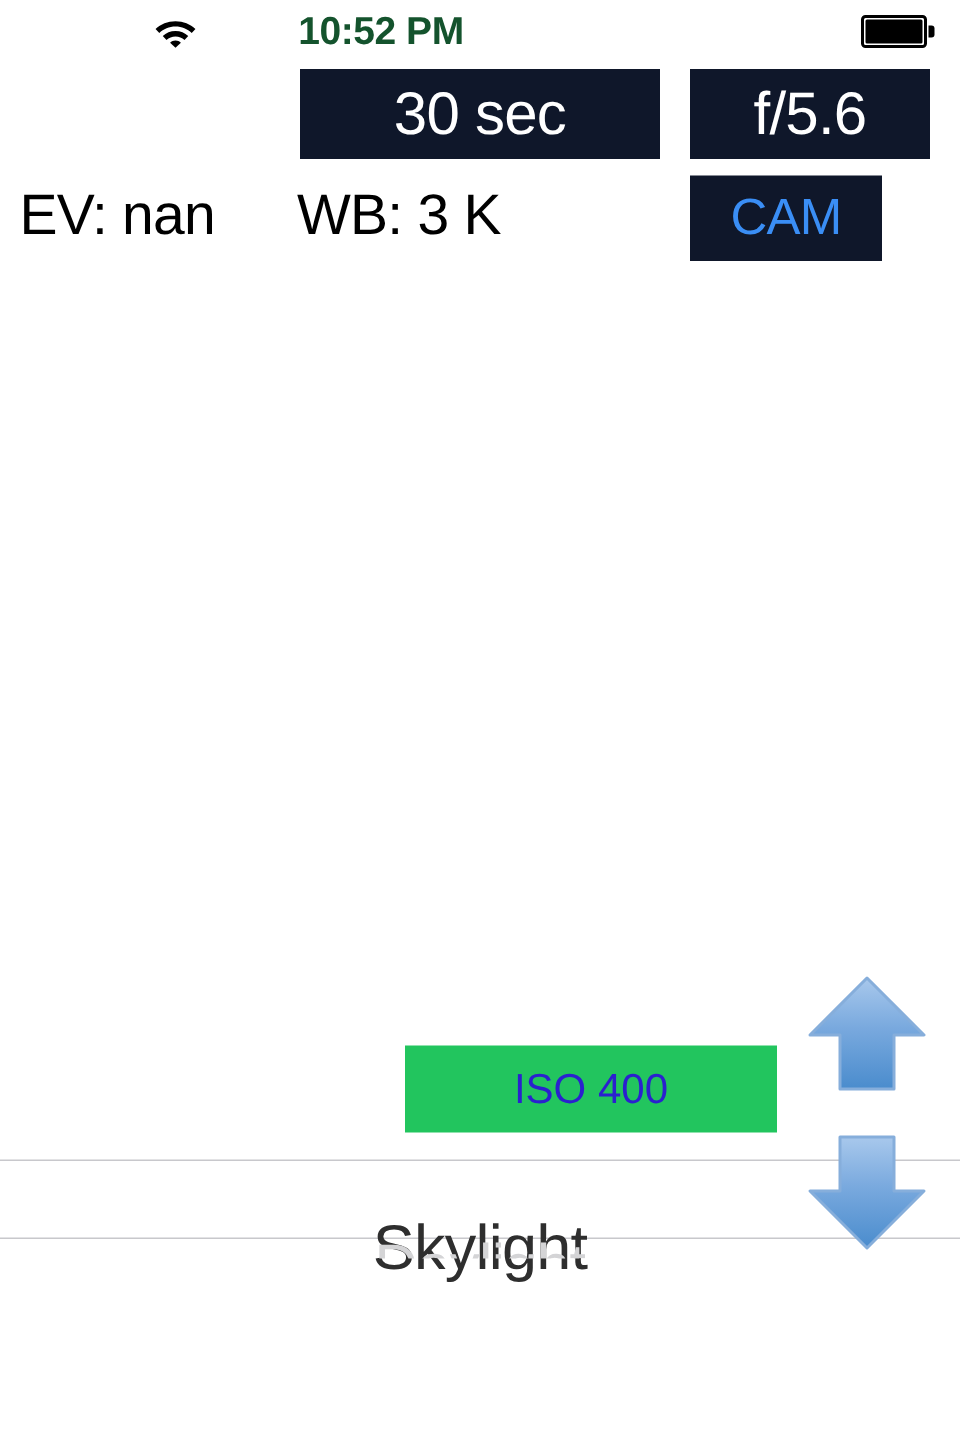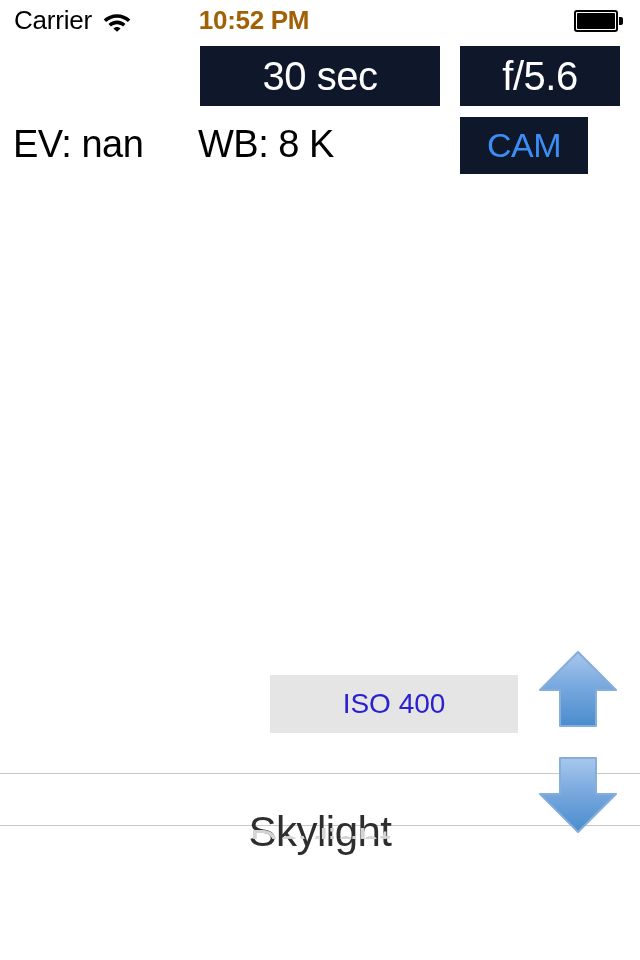--- a/index.html
+++ b/index.html
@@ -36,21 +36,21 @@
     left: 100px; top: 9px;
     width: 34px; height: 24px;
   }
   #status-time {
     position: absolute;
     left: 0; top: 4px;
     width: 508px;
     text-align: center;
     font-size: 26px;
     font-weight: bold;
-    color: #a16207;
+    color: #14532d;
     line-height: 32px;
     letter-spacing: -0.3px;
   }
   #battery-icon {
     position: absolute;
     right: 14px; top: 10px;
     width: 52px; height: 22px;
   }
   .batt-body {
     position: absolute;
@@ -111,23 +111,23 @@
     color: #000000;
     letter-spacing: -0.5px;
     white-space: nowrap;
   }
   #ev-readout { left: 13px; top: 123px; }
   #wb-readout { left: 198px; top: 123px; }
 
   
   #iso-button {
     position: absolute;
-    left: 270px; top: 675px;
+    left: 270px; top: 697px;
     width: 248px; height: 58px;
-    background: #e5e5e5;
+    background: #22c55e;
     color: #2b20cf;
     display: flex;
     align-items: center;
     justify-content: center;
     font-size: 28px;
     letter-spacing: 0px;
     border: none;
     padding: 0;
     font-family: "Liberation Sans", sans-serif;
   }
@@ -188,21 +188,20 @@
     padding: 0;
   }
   #iso-up-button   { left: 536px; top: 648px; }
   #iso-down-button { left: 536px; top: 752px; }
   .arrow-btn svg { display: block; width: 84px; height: 84px; }
 </style>
 </head>
 <body>
 
 <div id="status-bar">
-  <div id="status-carrier">Carrier</div>
 
   <div id="wifi-icon">
     <svg viewBox="0 0 34 24" width="34" height="24" aria-hidden="true">
       <path d="M17 5.2c5.2 0 9.9 2.0 13.3 5.2l-2.5 2.6C25.0 10.3 21.2 8.7 17 8.7S9.0 10.3 6.2 13.0L3.7 10.4C7.1 7.2 11.8 5.2 17 5.2z" fill="#000"></path>
       <path d="M17 11.6c3.3 0 6.3 1.3 8.5 3.4l-2.5 2.6C21.4 16.2 19.3 15.3 17 15.3s-4.4 0.9-6.0 2.3l-2.5-2.6C10.7 12.9 13.7 11.6 17 11.6z" fill="#000"></path>
       <path d="M17 18.0c1.4 0 2.7 0.6 3.6 1.5L17 22.8l-3.6-3.3C14.3 18.6 15.6 18.0 17 18.0z" fill="#000"></path>
     </svg>
   </div>
 
   <div id="status-time">10:52 PM</div>
@@ -215,21 +214,21 @@
 </div>
 
 <button class="blue-btn" id="shutter-button">30 sec</button>
 
 <button class="blue-btn" id="aperture-button">f/5.6</button>
 
 <button class="blue-btn" id="cam-button">CAM</button>
 
 <div class="readout" id="ev-readout">EV: nan</div>
 
-<div class="readout" id="wb-readout">WB: 8 K</div>
+<div class="readout" id="wb-readout">WB: 3 K</div>
 
 <button id="iso-button">ISO 400</button>
 
 <div id="wb-picker">
   <div class="picker-line" id="picker-line-top"></div>
   <div class="picker-line" id="picker-line-bottom"></div>
   <div id="picker-selected-row">Skylight</div>
   <div id="picker-next-row">
     <span>Daylight</span>
   </div>

